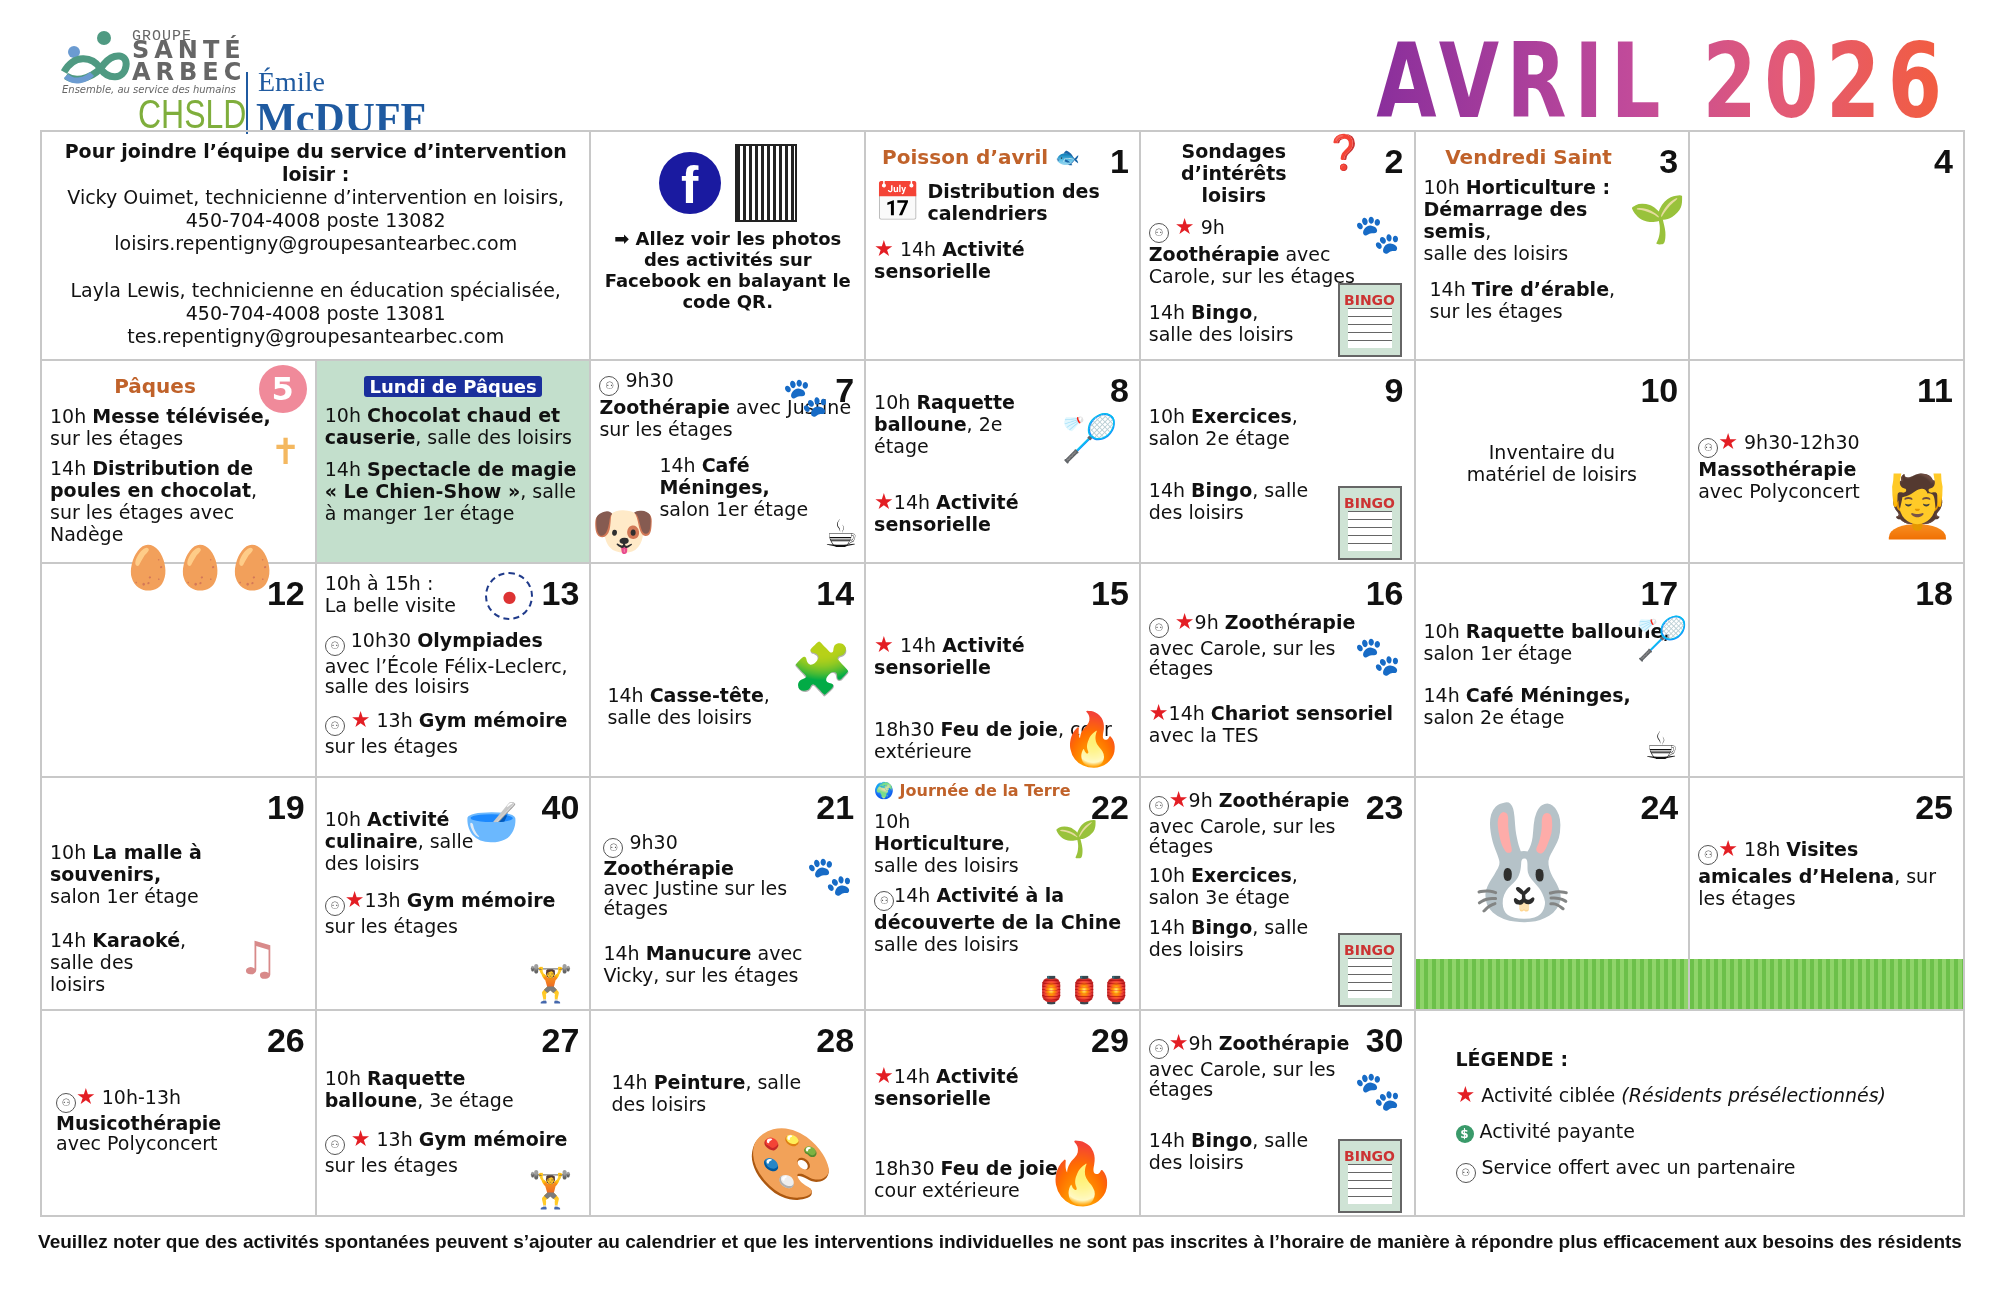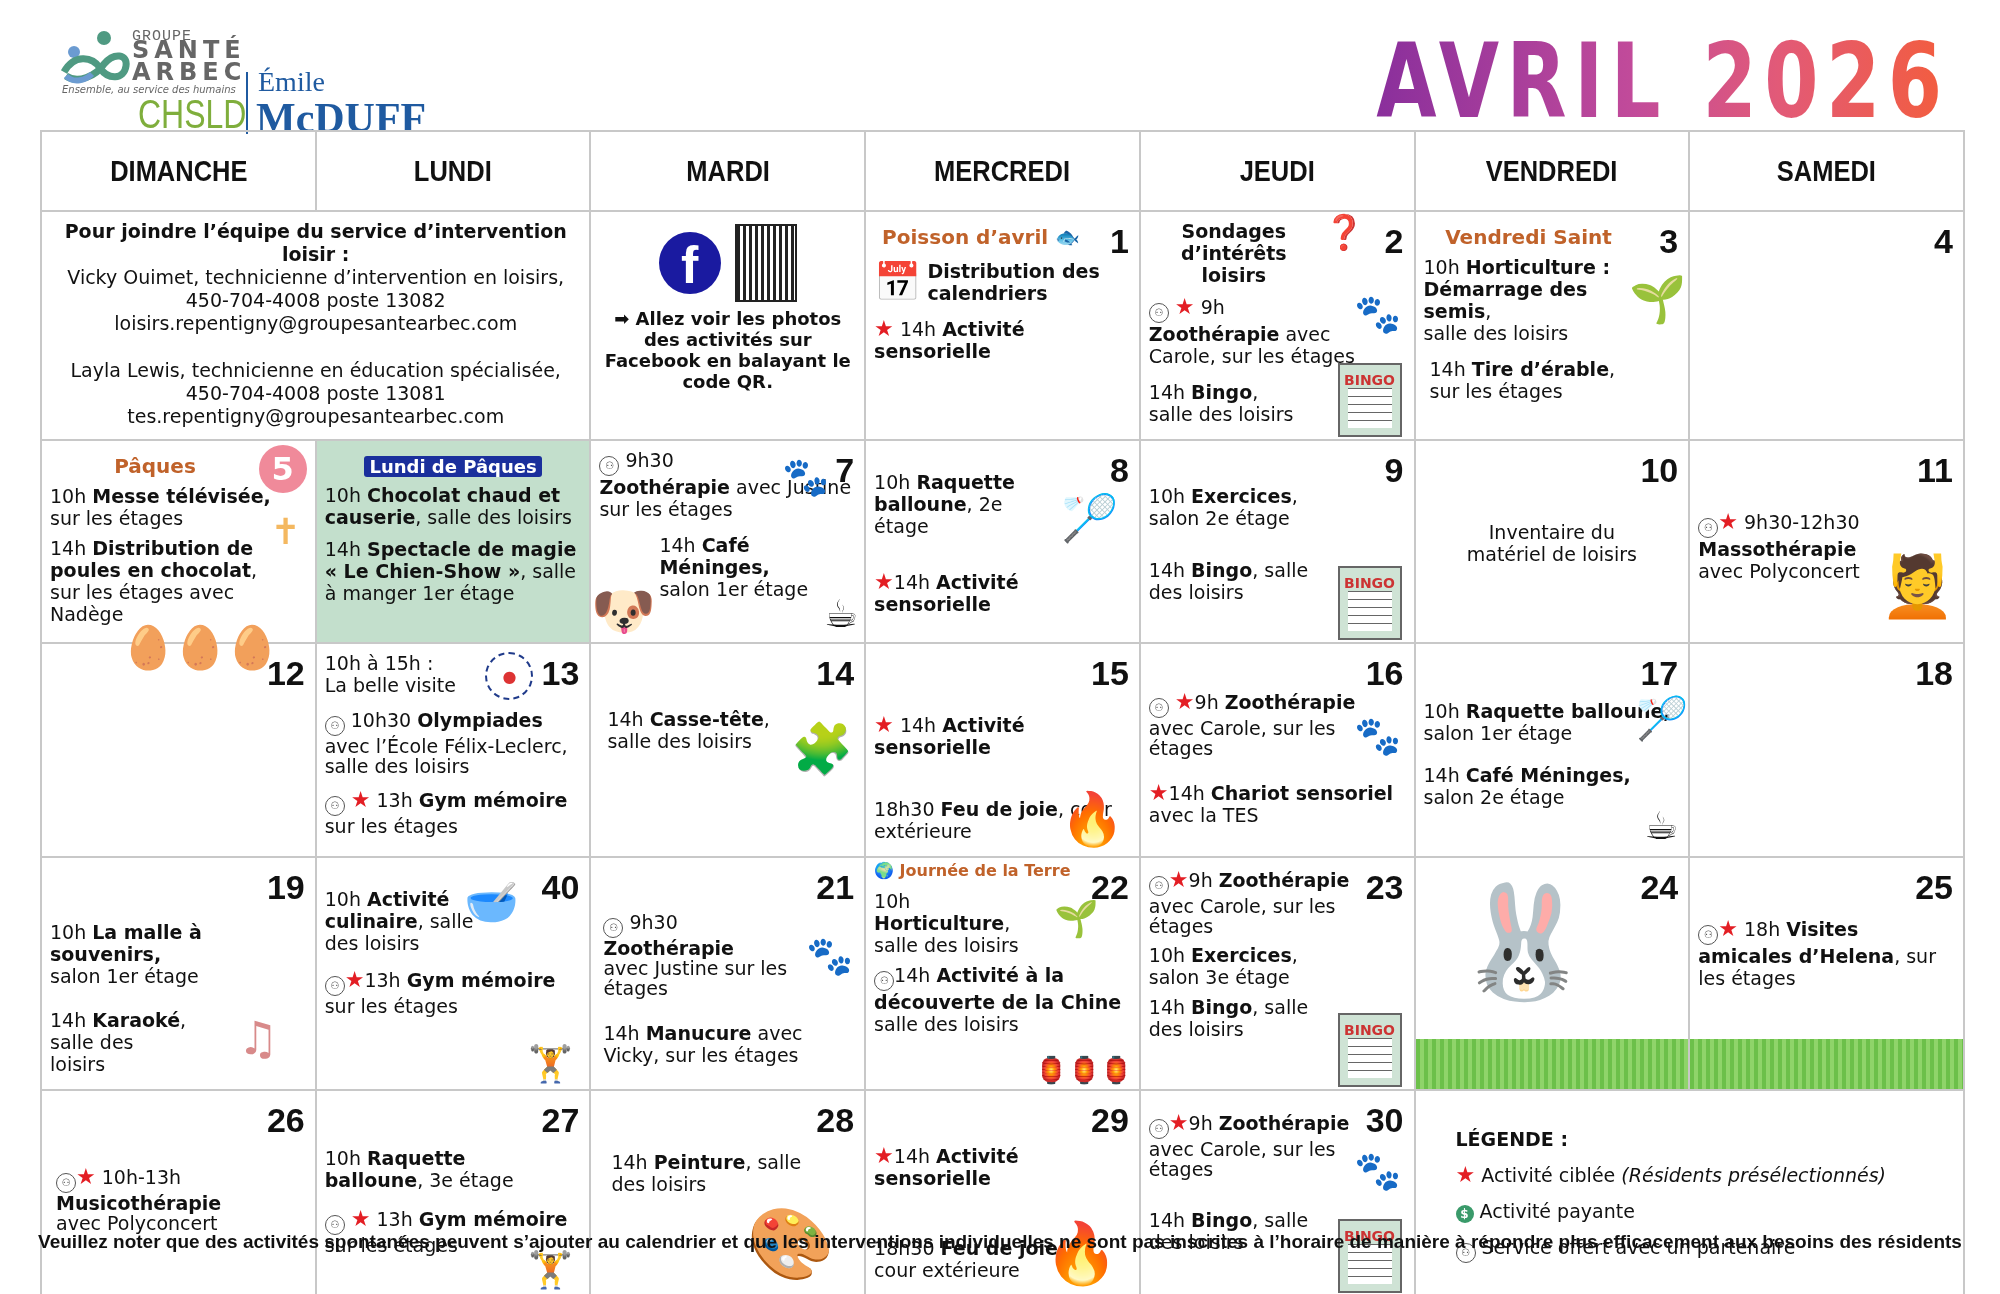--- a/index.html
+++ b/index.html
@@ -67,29 +67,20 @@
   <div class="chsld">CHSLD</div>
   <div class="sep"></div>
   <div class="emile">Émile</div>
   <div class="mcduff">McDUFF</div>
 </div>
 
 <div class="title">AVRIL 2026</div>
 
 <table class="cal">
   <tbody>
-      <tr>
-    <th><span>DIMANCHE</span></th>
-    <th><span>LUNDI</span></th>
-    <th><span>MARDI</span></th>
-    <th><span>MERCREDI</span></th>
-    <th><span>JEUDI</span></th>
-    <th><span>VENDREDI</span></th>
-    <th><span>SAMEDI</span></th>
-  </tr>
 
   <tr>
     <td colspan="2">
       <div class="contact">
         <div class="h">Pour joindre l’équipe du service d’intervention loisir :</div>
         <div>Vicky Ouimet, technicienne d’intervention en loisirs,</div>
         <div>450-704-4008 poste 13082</div>
         <div>loisirs.repentigny@groupesantearbec.com</div>
         <div style="height:24px"></div>
         <div>Layla Lewis, technicienne en éducation spécialisée,</div>
@@ -209,21 +200,21 @@
       <div class="num">13</div>
       <div class="img" style="right:56px;top:8px;width:44px;height:44px;border-radius:50%;border:2px dashed #1f3a8a;font-size:16px;color:#d33">●</div>
       <div class="cell">
         <div class="ev"><span>10h à 15h :</span><br><span>La belle visite</span></div>
         <div class="ev" style="line-height:20px"><span class="part">⚇</span> <span>10h30</span> <b>Olympiades</b><br><span>avec l’École Félix-Leclerc, salle des loisirs</span></div>
         <div class="ev" style="line-height:20px"><span class="part">⚇</span> <span class="star">★</span> <span>13h</span> <b>Gym mémoire</b><br><span>sur les étages</span></div>
       </div>
     </td>
     <td>
       <div class="num">14</div>
-      <div class="cell" style="padding:64px 0 0 16px">
+      <div class="cell" style="padding:120px 0 0 16px">
         <div class="ev" style="width:170px"><span>14h</span> <b>Casse-tête</b><span>, salle des loisirs</span></div>
       </div>
       <div class="img" style="right:10px;top:76px;font-size:50px">🧩</div>
     </td>
     <td>
       <div class="num">15</div>
       <div class="cell" style="padding-top:70px">
         <div class="ev" style="margin-bottom:40px"><span class="star">★</span> <span>14h</span> <b>Activité sensorielle</b></div>
         <div class="ev"><span>18h30</span> <b>Feu de joie</b><span>, cour extérieure</span></div>
       </div>

